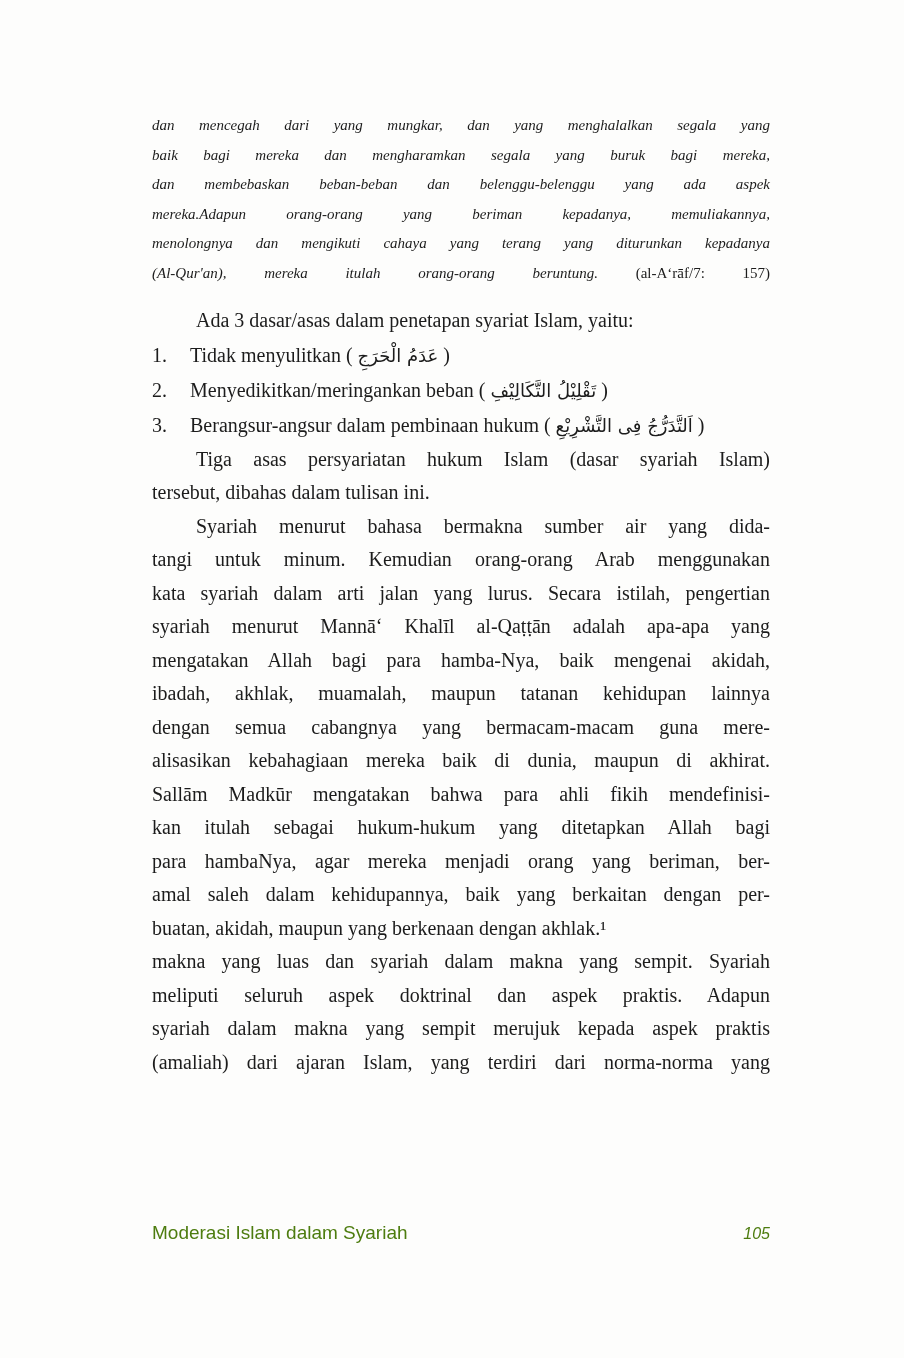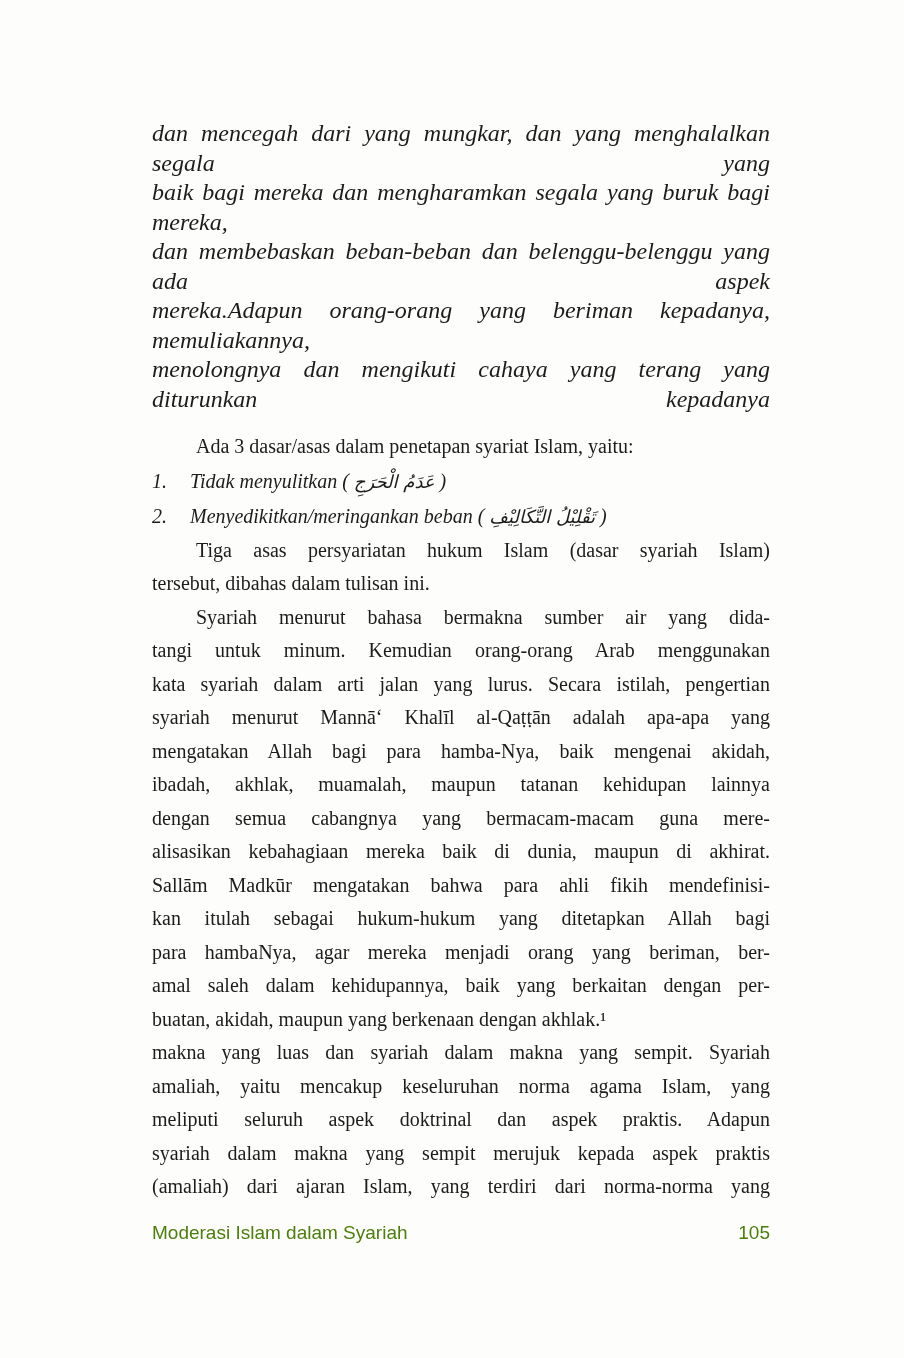--- a/index.html
+++ b/index.html
@@ -14,72 +14,73 @@
     overflow:hidden;
   }
   .content {
     position:absolute;
     left:152px; top:111px;
     width:618px;
   }
   
   .quote {
     font-style:italic;
-    font-size:24px;
+    font-size:15px;
     line-height:29.5px;
-    margin-top:8px;
   }
   .qline { text-align:justify; text-align-last:justify; }
   .citation { font-style:normal; }
   
   .body {
     margin-top:16px;
     font-size:20px;
     line-height:33.5px;
   }
   .line { text-align:justify; text-align-last:justify; }
   .line.nj { text-align-last:left; }
   .line.ind { text-indent:44px; }
-  .list-item { line-height:35px;font-style:italic; }
+  .list-item { line-height:35px; }
   .num { display:inline-block; width:38px; }
   .arabic {
     font-family:"DejaVu Sans",sans-serif;
     font-size:18px;
   }
   .footer {
     position:absolute;
     left:152px; right:134px; top:1222px;
     display:flex;
     justify-content:space-between;
     align-items:baseline;
     font-family:"Liberation Sans",sans-serif;
     font-size:19px;
     color:#4d7c0f;
   }
-  .footer .pageno { font-size:19px; }
+  .footer .pageno { font-size:16px;font-style:italic; }
 </style>
 </head>
 <body>
 
 <div class="page">
   <div class="content">
     <blockquote class="quote">
         <div class="qline">dan mencegah dari yang mungkar, dan yang menghalalkan segala yang</div>
         <div class="qline">baik bagi mereka dan mengharamkan segala yang buruk bagi mereka,</div>
         <div class="qline">dan membebaskan beban-beban dan belenggu-belenggu yang ada aspek</div>
         <div class="qline">mereka.Adapun orang-orang yang beriman kepadanya, memuliakannya,</div>
         <div class="qline">menolongnya dan mengikuti cahaya yang terang yang diturunkan kepadanya</div>
+        <div class="qline"><span>(Al-Qur'an), mereka itulah orang-orang beruntung.</span> <span class="citation">(al-A‘rāf/7: 157)</span></div>
       </blockquote>
     <div class="body">
         <div class="para">
           <div class="line ind nj">Ada 3 dasar/asas dalam penetapan syariat Islam, yaitu:</div>
         </div>
         <div class="list">
           <div class="list-item"><span class="num">1.</span><span>Tidak menyulitkan ( </span><span class="arabic">عَدَمُ الْحَرَجِ</span><span> )</span></div>
           <div class="list-item"><span class="num">2.</span><span>Menyedikitkan/meringankan beban ( </span><span class="arabic">تَقْلِيْلُ التَّكَالِيْفِ</span><span> )</span></div>
+          <div class="list-item"><span class="num">3.</span><span>Berangsur-angsur dalam pembinaan hukum ( </span><span class="arabic">اَلتَّدَرُّجُ فِى التَّشْرِيْعِ</span><span> )</span></div>
         </div>
         <div class="para">
           <div class="line ind">Tiga asas persyariatan hukum Islam (dasar syariah Islam)</div>
           <div class="line nj">tersebut, dibahas dalam tulisan ini.</div>
         </div>
         <div class="para">
           <div class="line ind">Syariah menurut bahasa bermakna sumber air yang dida-</div>
           <div class="line">tangi untuk minum. Kemudian orang-orang Arab menggunakan</div>
           <div class="line">kata syariah dalam arti jalan yang lurus. Secara istilah, pengertian</div>
           <div class="line">syariah menurut Mannā‘ Khalīl al-Qaṭṭān adalah apa-apa yang</div>
@@ -88,21 +89,20 @@
           <div class="line">dengan semua cabangnya yang bermacam-macam guna mere-</div>
           <div class="line">alisasikan kebahagiaan mereka baik di dunia, maupun di akhirat.</div>
           <div class="line">Sallām Madkūr mengatakan bahwa para ahli fikih mendefinisi-</div>
           <div class="line">kan itulah sebagai hukum-hukum yang ditetapkan Allah bagi</div>
           <div class="line">para hambaNya, agar mereka menjadi orang yang beriman, ber-</div>
           <div class="line">amal saleh dalam kehidupannya, baik yang berkaitan dengan per-</div>
           <div class="line nj">buatan, akidah, maupun yang berkenaan dengan akhlak.¹</div>
         </div>
         <div class="para">
           <div class="line">makna yang luas dan syariah dalam makna yang sempit. Syariah</div>
-          <div class="line">amaliah, yaitu mencakup keseluruhan norma agama Islam, yang</div>
           <div class="line">meliputi seluruh aspek doktrinal dan aspek praktis. Adapun</div>
           <div class="line">syariah dalam makna yang sempit merujuk kepada aspek praktis</div>
           <div class="line">(amaliah) dari ajaran Islam, yang terdiri dari norma-norma yang</div>
         </div>
       </div>
   </div>
   <div class="footer">
     <span>Moderasi Islam dalam Syariah</span>
     <span class="pageno">105</span>
   </div>

